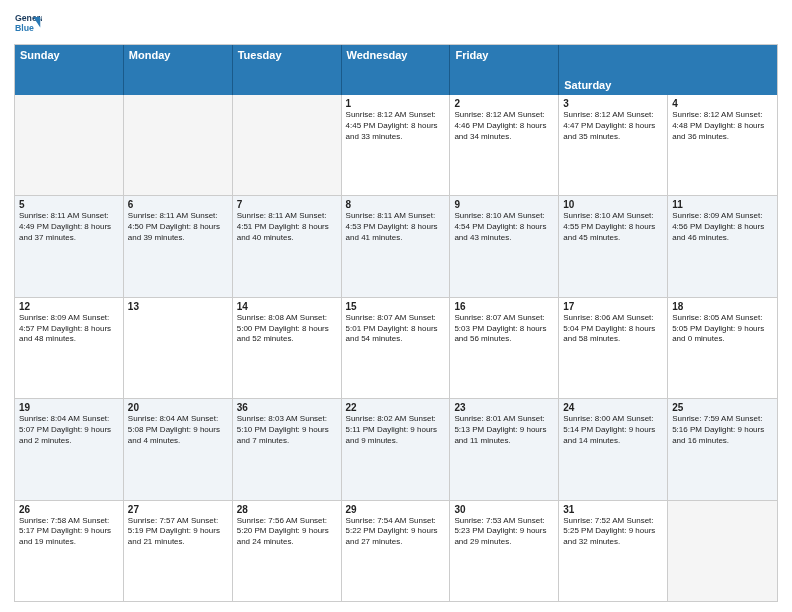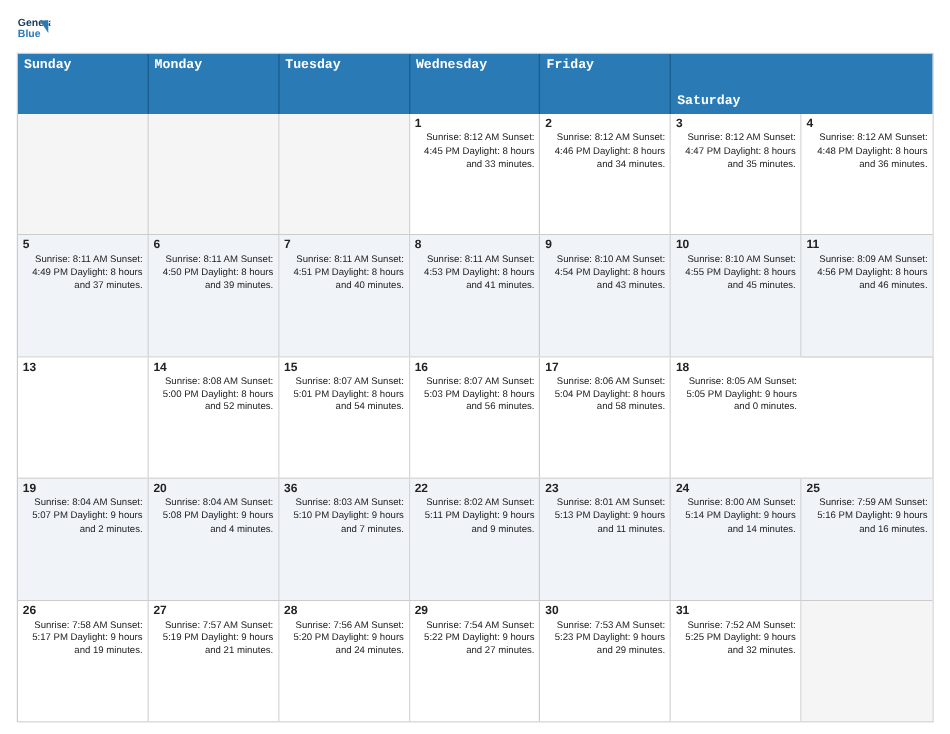--- a/index.html
+++ b/index.html
@@ -56,21 +56,20 @@
       grid-template-columns: repeat(7, 1fr);
       background: #2a7ab5;
     }
     .cal-header-cell {
       color: #fff;
       font-size: 11px;
       font-weight: bold;
       padding: 4px 5px;
       text-align: left;
       border-right: 1px solid #1a5a8a;
-      font-family: Liberation Mono, monospace;
     }
     .cal-header-cell:last-child { border-right: none; margin-top: 30px; }
     .cal-body {
       flex: 1;
       display: flex;
       flex-direction: column;
     }
     .cal-row {
       display: grid;
       grid-template-columns: repeat(7, 1fr);
@@ -93,21 +92,20 @@
     .day-num {
       font-size: 10px;
       font-weight: bold;
       margin-bottom: 1px;
       display: block;
     }
     .cell-text {
       font-size: 8px;
       line-height: 1.35;
       color: #222;
-      text-align: right;
     }
   </style>
 </head>
 <body>
 
 <div class="page">
   <div class="header">
     <div class="logo">
       <svg class="logo-icon" viewBox="0 0 32 32">
         <rect x="0" y="0" width="32" height="32" fill="white"></rect>
@@ -211,20 +209,27 @@
           <div class="cal-cell alt-row">
             <span class="day-num">11</span>
             <div class="cell-text">Sunrise: 8:09 AM
 Sunset: 4:56 PM
 Daylight: 8 hours
 and 46 minutes.</div>
           </div>
         </div>
         <div class="cal-row">
           <div class="cal-cell">
+            <span class="day-num">12</span>
+            <div class="cell-text">Sunrise: 8:09 AM
+Sunset: 4:57 PM
+Daylight: 8 hours
+and 48 minutes.</div>
+          </div>
+          <div class="cal-cell">
             <span class="day-num">13</span>
           </div>
           <div class="cal-cell">
             <span class="day-num">14</span>
             <div class="cell-text">Sunrise: 8:08 AM
 Sunset: 5:00 PM
 Daylight: 8 hours
 and 52 minutes.</div>
           </div>
           <div class="cal-cell">

